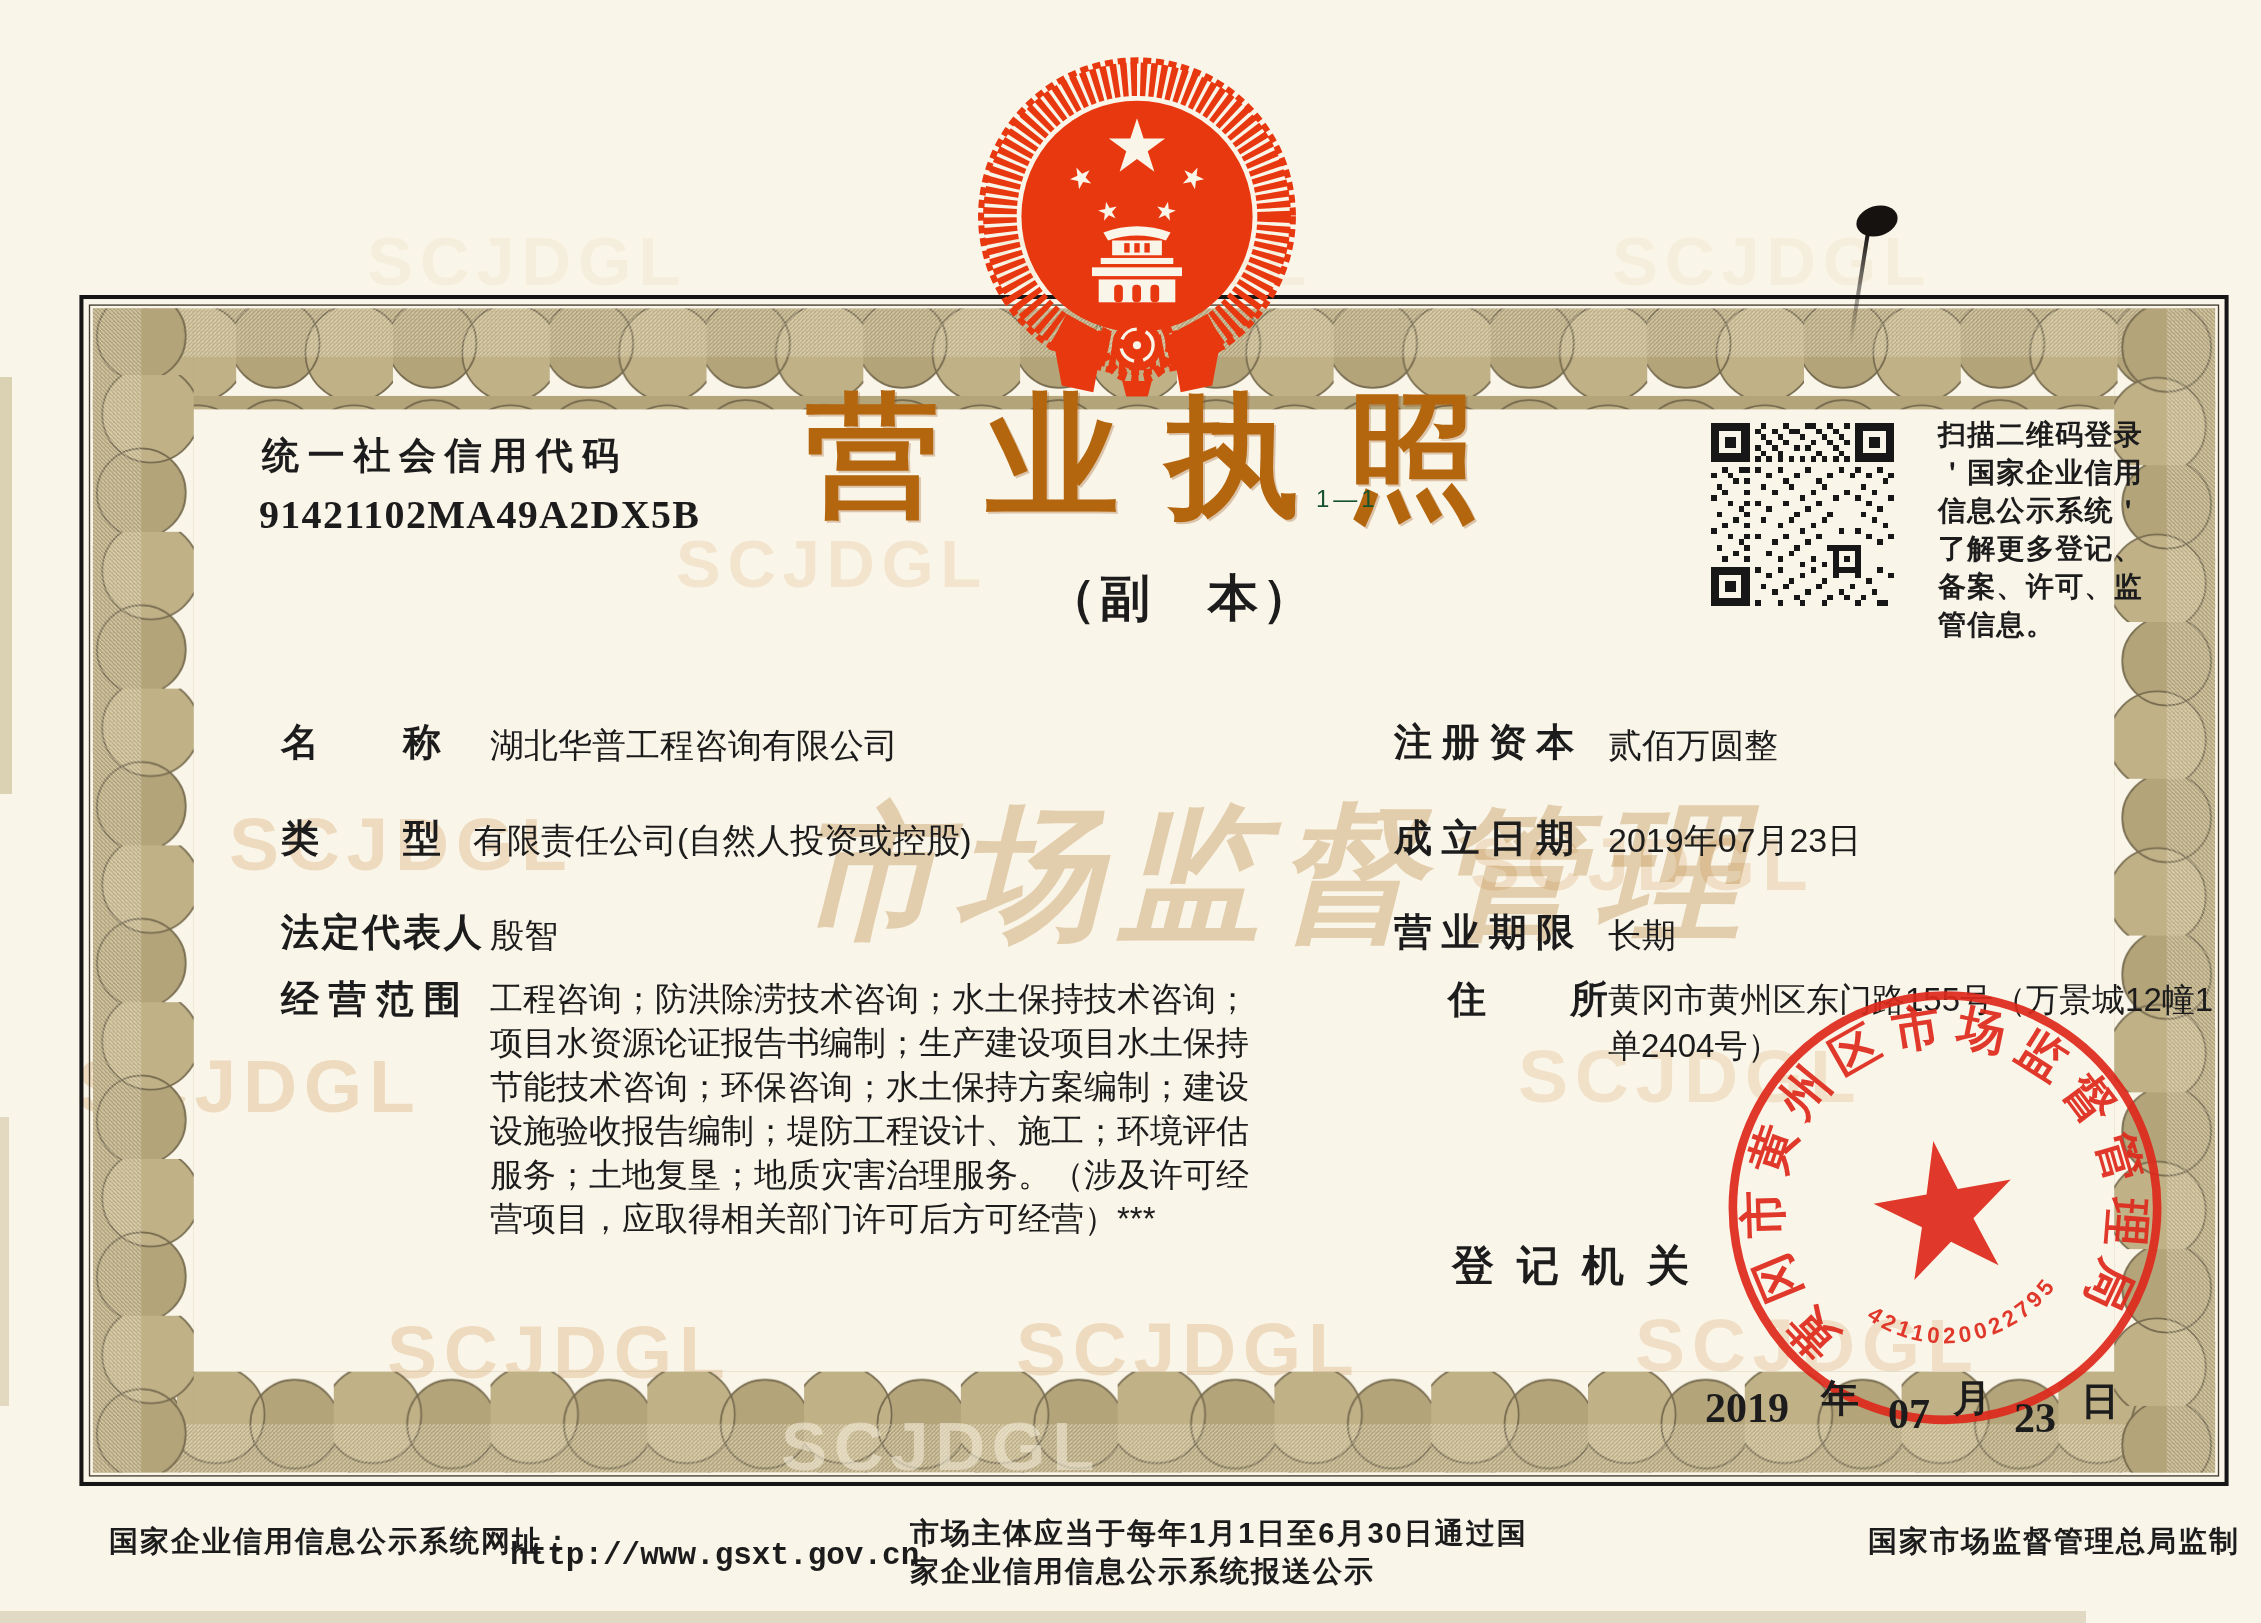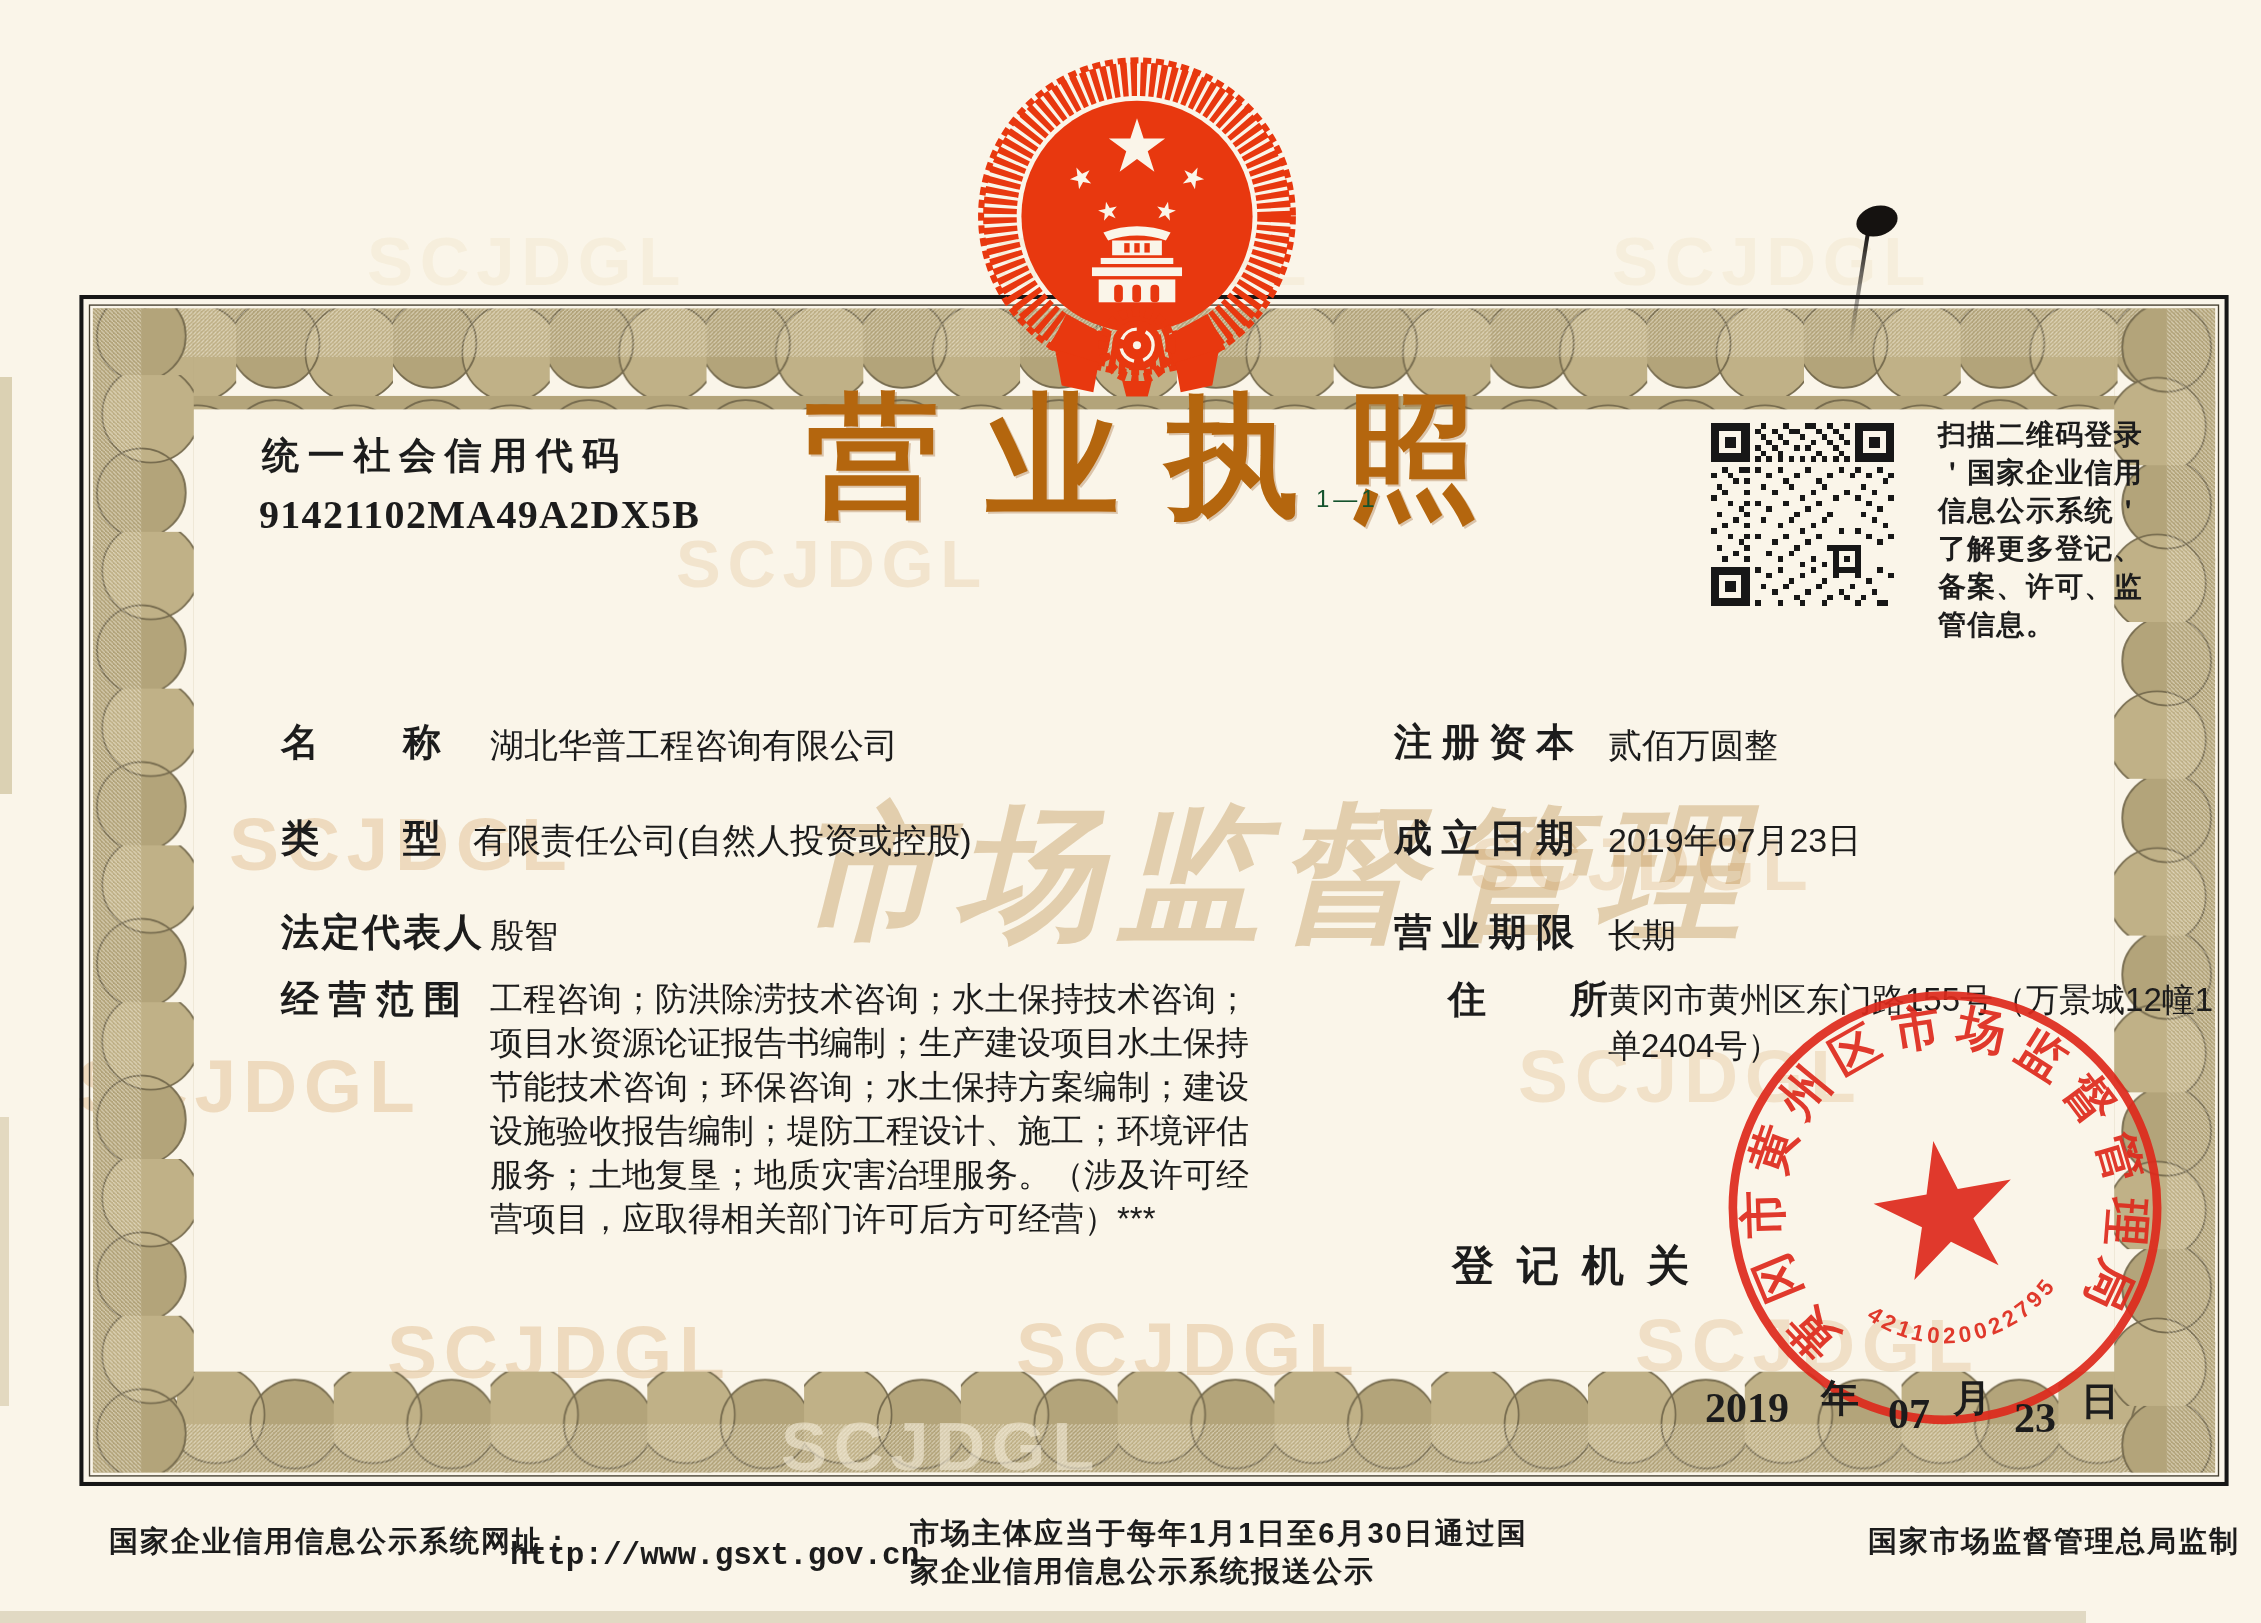--- a/index.html
+++ b/index.html
@@ -140,20 +140,21 @@
   <div class="abs credit-label" style="left:262px;top:431px;">统一社会信用代码</div>
   <div class="abs credit-code" style="left:259px;top:491px;">91421102MA49A2DX5B</div>
 
   <div class="abs title-row" style="left:806px;top:390px;">
     <span>营</span>
     <span>业</span>
     <span>执</span>
     <span>照</span>
   </div>
   <div class="abs page-no" style="left:1316px;top:485px;">1—1</div>
+  <div class="abs subtitle" style="left:1046px;top:565px;">（副　本）</div>
 
   <svg class="abs" style="left:1711px;top:423px;" width="183" height="183" viewBox="0 0 33 33" shape-rendering="crispEdges">
     <rect width="33" height="33" fill="#faf5e9"></rect>
     <g fill="#171717">
       <rect x="0" y="0" width="7" height="7"></rect>
         <rect x="26" y="0" width="7" height="7"></rect>
         <rect x="0" y="26" width="7" height="7"></rect>
       <rect x="2" y="2" width="3" height="3" fill="#171717" stroke="#faf5e9" stroke-width="1"></rect>
       <rect x="28" y="2" width="3" height="3" fill="#171717" stroke="#faf5e9" stroke-width="1"></rect>
       <rect x="2" y="28" width="3" height="3" fill="#171717" stroke="#faf5e9" stroke-width="1"></rect>

